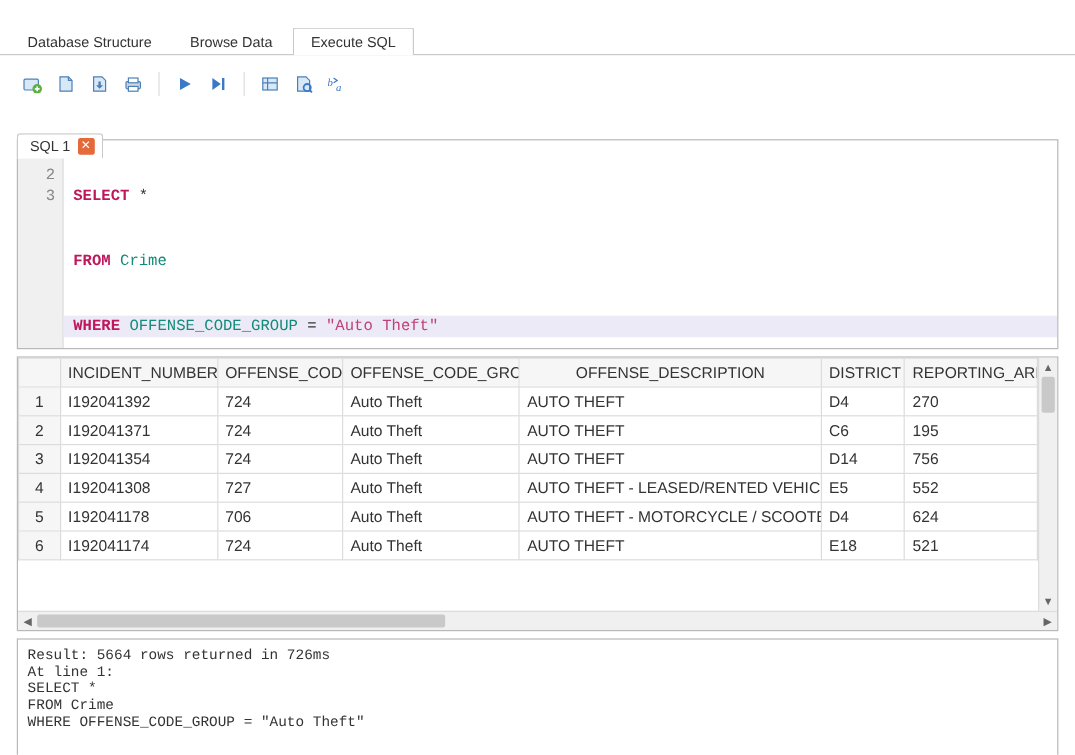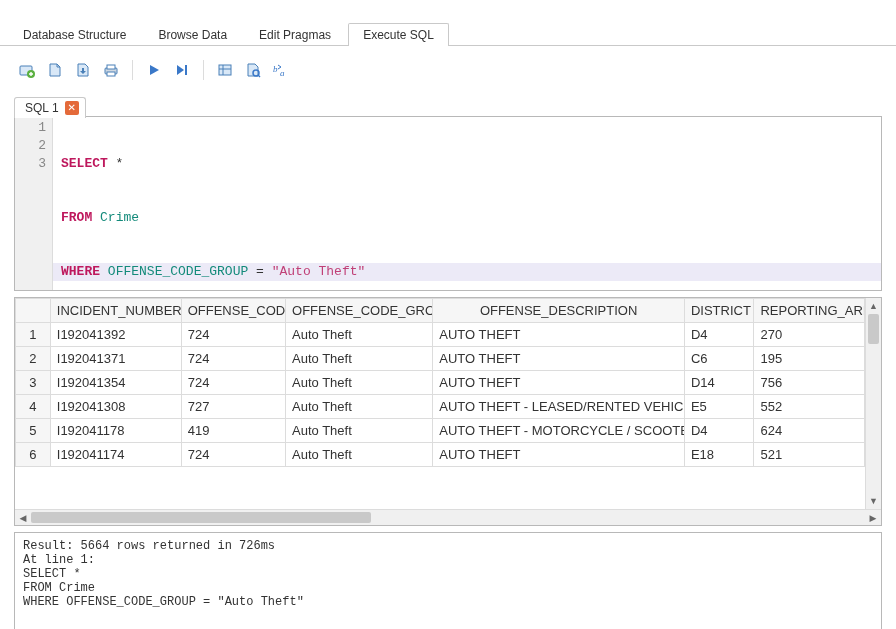--- a/index.html
+++ b/index.html
@@ -61,21 +61,21 @@
   }
   .content {
     padding: 0 14px 14px 14px;
   }
   .sql-tabs {
     display: flex;
     align-items: flex-end;
     height: 24px;
     gap: 2px;
     position: relative;
-    top: 2px;
+    top: 16px;
     z-index: 2;
   }
   .sql-tab {
     border: 1px solid #c9c9c9;
     border-bottom: none;
     background: #fff;
     padding: 3px 6px 3px 10px;
     border-top-left-radius: 3px;
     border-top-right-radius: 3px;
     display: flex;
@@ -221,21 +221,20 @@
     overflow: hidden;
   }
   svg { display:block; }
 </style>
 </head>
 <body>
 
 <div class="main-tabs">
   <div class="main-tab">Database Structure</div>
   <div class="main-tab">Browse Data</div>
-  <div class="main-tab">Edit Pragmas</div>
   <div class="main-tab active">Execute SQL</div>
 </div>
 
 <div class="toolbar">
   <div class="tbtn">
     <svg width="16" height="16">
         <rect x="1" y="4" width="12" height="9" rx="1" fill="#d9e8f7" stroke="#4a80b8"></rect>
         <circle cx="12" cy="12" r="4" fill="#5bb041"></circle>
         <path d="M12 10v4M10 12h4" stroke="#fff" stroke-width="1.4"></path>
       </svg>
@@ -373,21 +372,21 @@
                 <td>I192041308</td>
                 <td>727</td>
                 <td>Auto Theft</td>
                 <td>AUTO THEFT - LEASED/RENTED VEHICLE</td>
                 <td>E5</td>
                 <td>552</td>
               </tr>
               <tr>
                 <td class="rownum">5</td>
                 <td>I192041178</td>
-                <td>419</td>
+                <td>706</td>
                 <td>Auto Theft</td>
                 <td>AUTO THEFT - MOTORCYCLE / SCOOTER</td>
                 <td>D4</td>
                 <td>624</td>
               </tr>
               <tr>
                 <td class="rownum">6</td>
                 <td>I192041174</td>
                 <td>724</td>
                 <td>Auto Theft</td>

